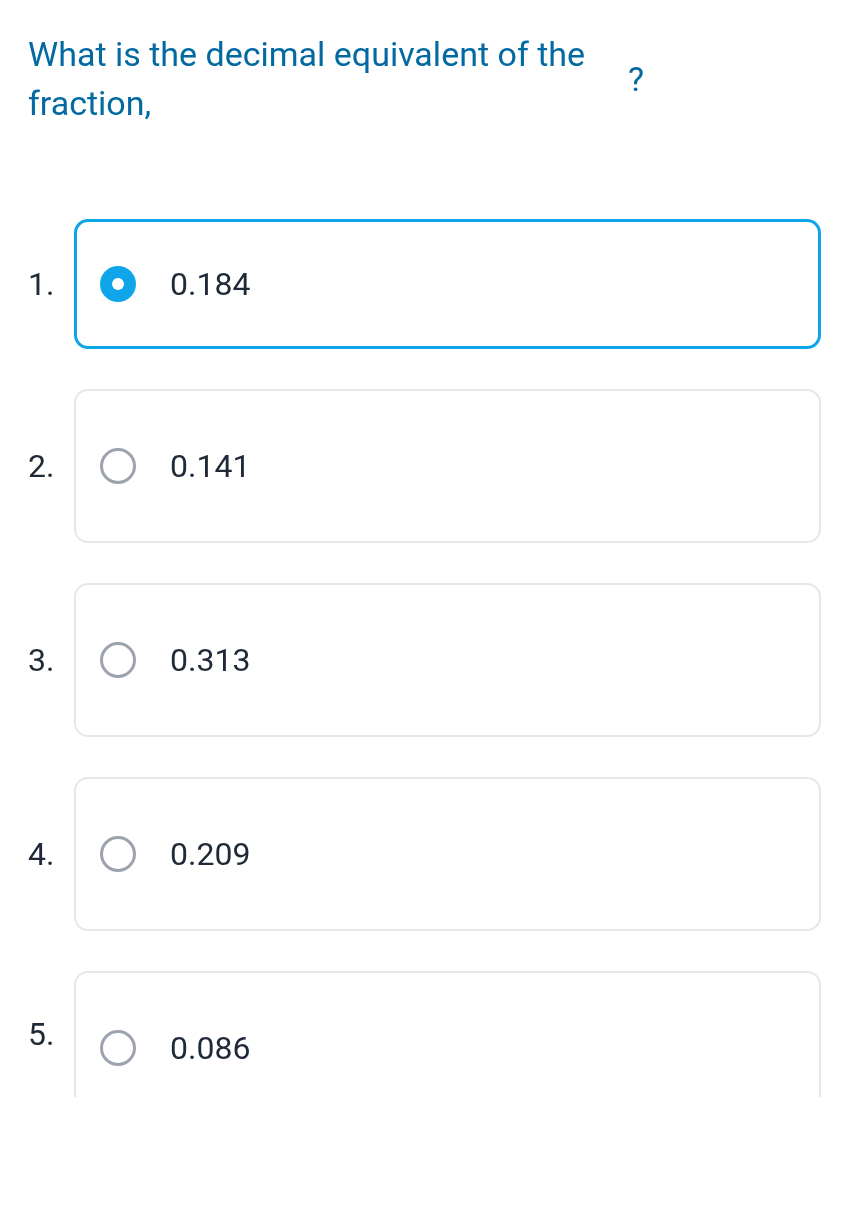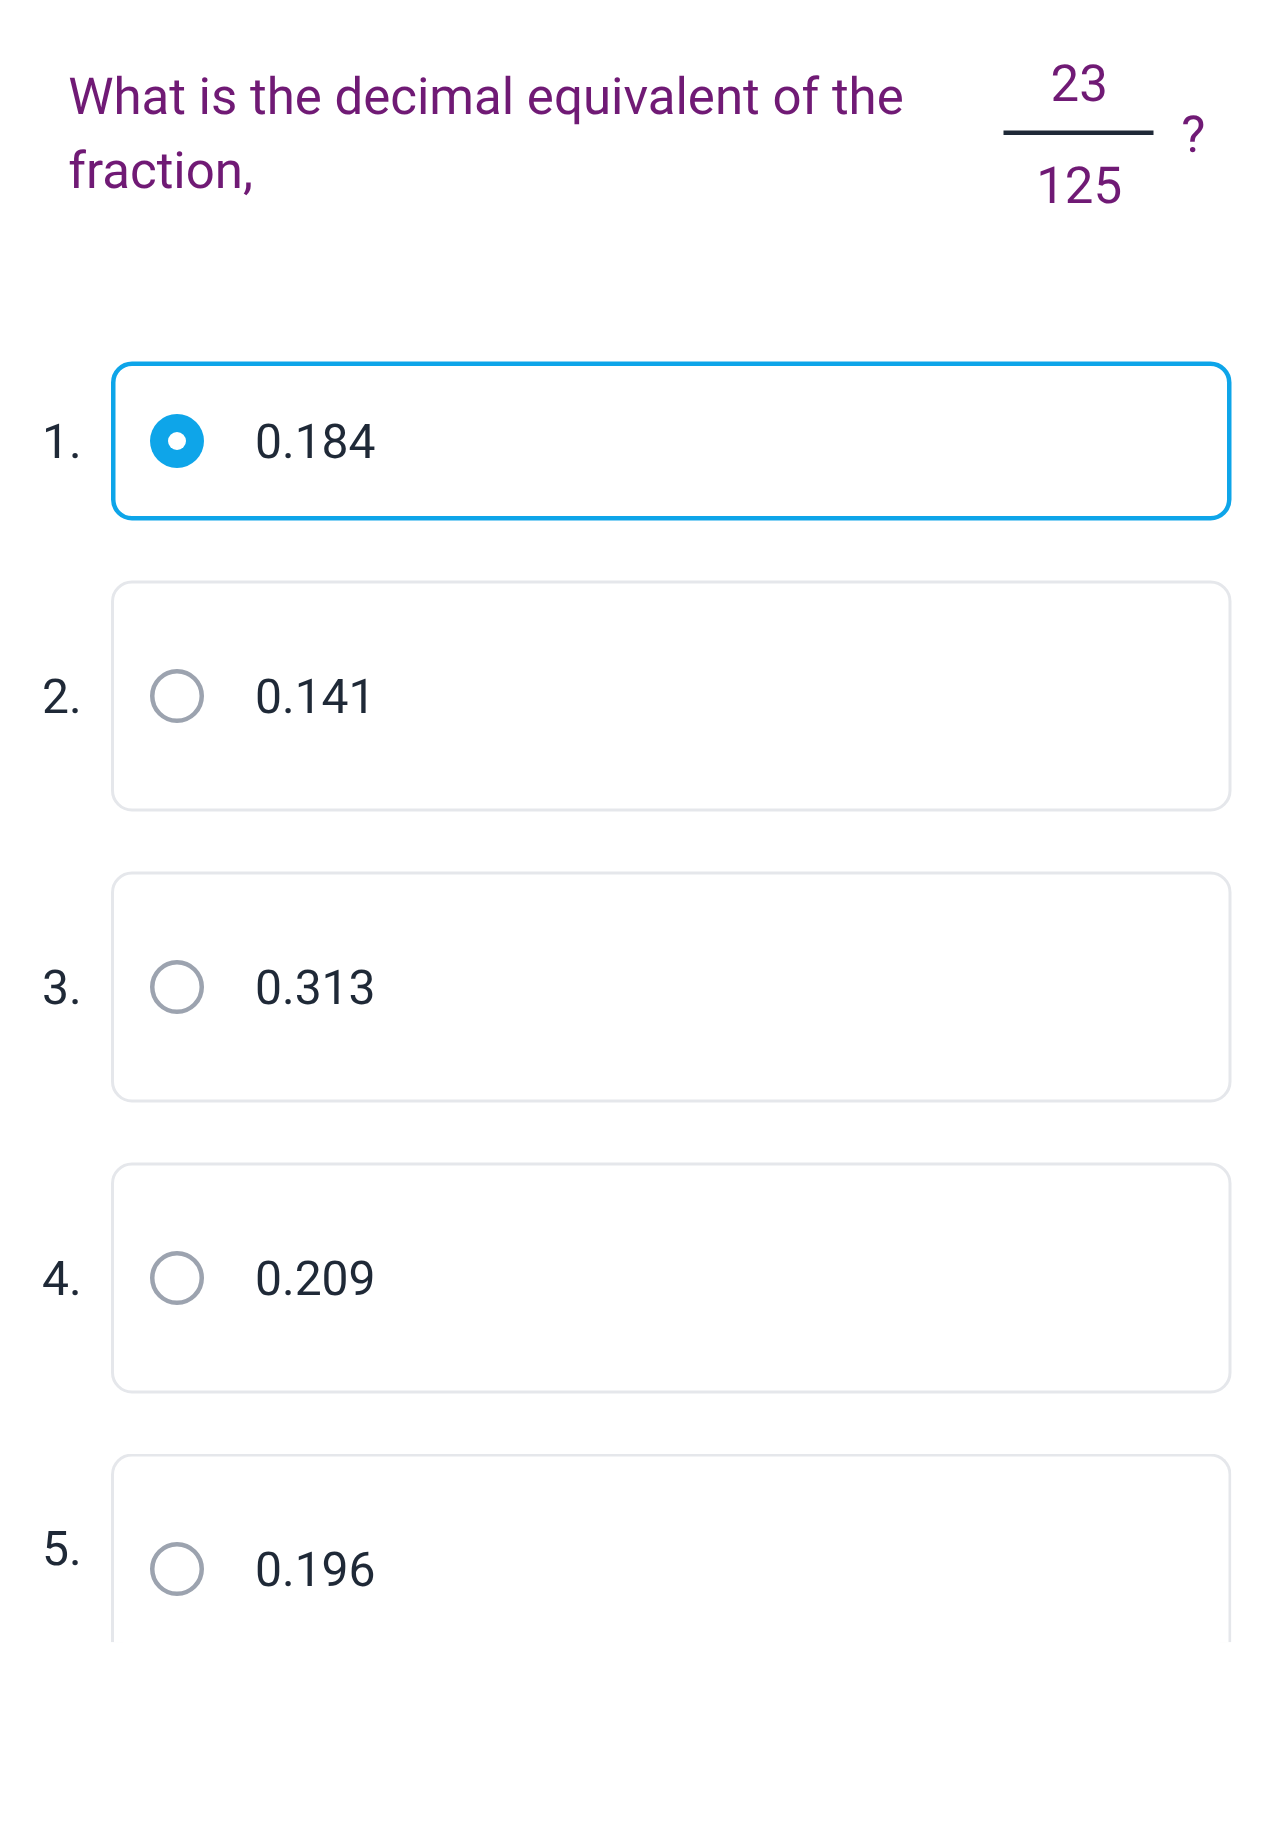--- a/index.html
+++ b/index.html
@@ -9,23 +9,22 @@
     color: #1f2937;
     width: 849px;
     padding: 30px 28px 0 28px;
   }
   .question {
     display: flex;
     align-items: center;
     flex-wrap: nowrap;
     font-size: 34px;
     line-height: 1.45;
-    color: #701a75;
+    color: #0369a1;
     margin-bottom: 90px;
-    justify-content: center;
   }
   .qtext {
     flex: 0 1 auto;
     max-width: 600px;
   }
   .fraction {
     display: inline-flex;
     flex-direction: column;
     align-items: center;
     margin: 0 18px 0 24px;
@@ -59,21 +58,21 @@
     display: flex;
     align-items: center;
     border: 2px solid #e5e7eb;
     border-radius: 14px;
     padding: 56px 24px;
     cursor: pointer;
     background: #fff;
   }
   .option-card.selected {
     border: 3px solid #0ea5e9;
-    padding: 31px 23px;
+    padding: 43px 23px;
   }
   .radio {
     width: 36px;
     height: 36px;
     border-radius: 50%;
     border: 3px solid #9ca3af;
     margin-right: 34px;
     display: flex;
     align-items: center;
     justify-content: center;
@@ -94,25 +93,20 @@
   .option-label {
     font-size: 32px;
     color: #1f2937;
   }
 </style>
 </head>
 <body>
 
 <div class="question">
   <span class="qtext">What is the decimal equivalent of the fraction,</span>
-  <span class="fraction">
-    <span class="num">23</span>
-    <span class="bar"></span>
-    <span class="den">125</span>
-  </span>
   <span class="qmark">?</span>
 </div>
 
 <div class="options">
 
   <div class="option-row">
     <div class="option-num">1.</div>
     <div class="option-card selected">
       <div class="radio selected"></div>
       <div class="option-label">0.184</div>
@@ -140,17 +134,17 @@
     <div class="option-card">
       <div class="radio"></div>
       <div class="option-label">0.209</div>
     </div>
   </div>
 
   <div class="option-row" style="margin-bottom:0;">
     <div class="option-num">5.</div>
     <div class="option-card" style="border-bottom:none;border-bottom-left-radius:0;border-bottom-right-radius:0;padding-bottom:30px;">
       <div class="radio"></div>
-      <div class="option-label">0.196</div>
+      <div class="option-label">0.086</div>
     </div>
   </div>
 
 </div>
 
 </body></html>

